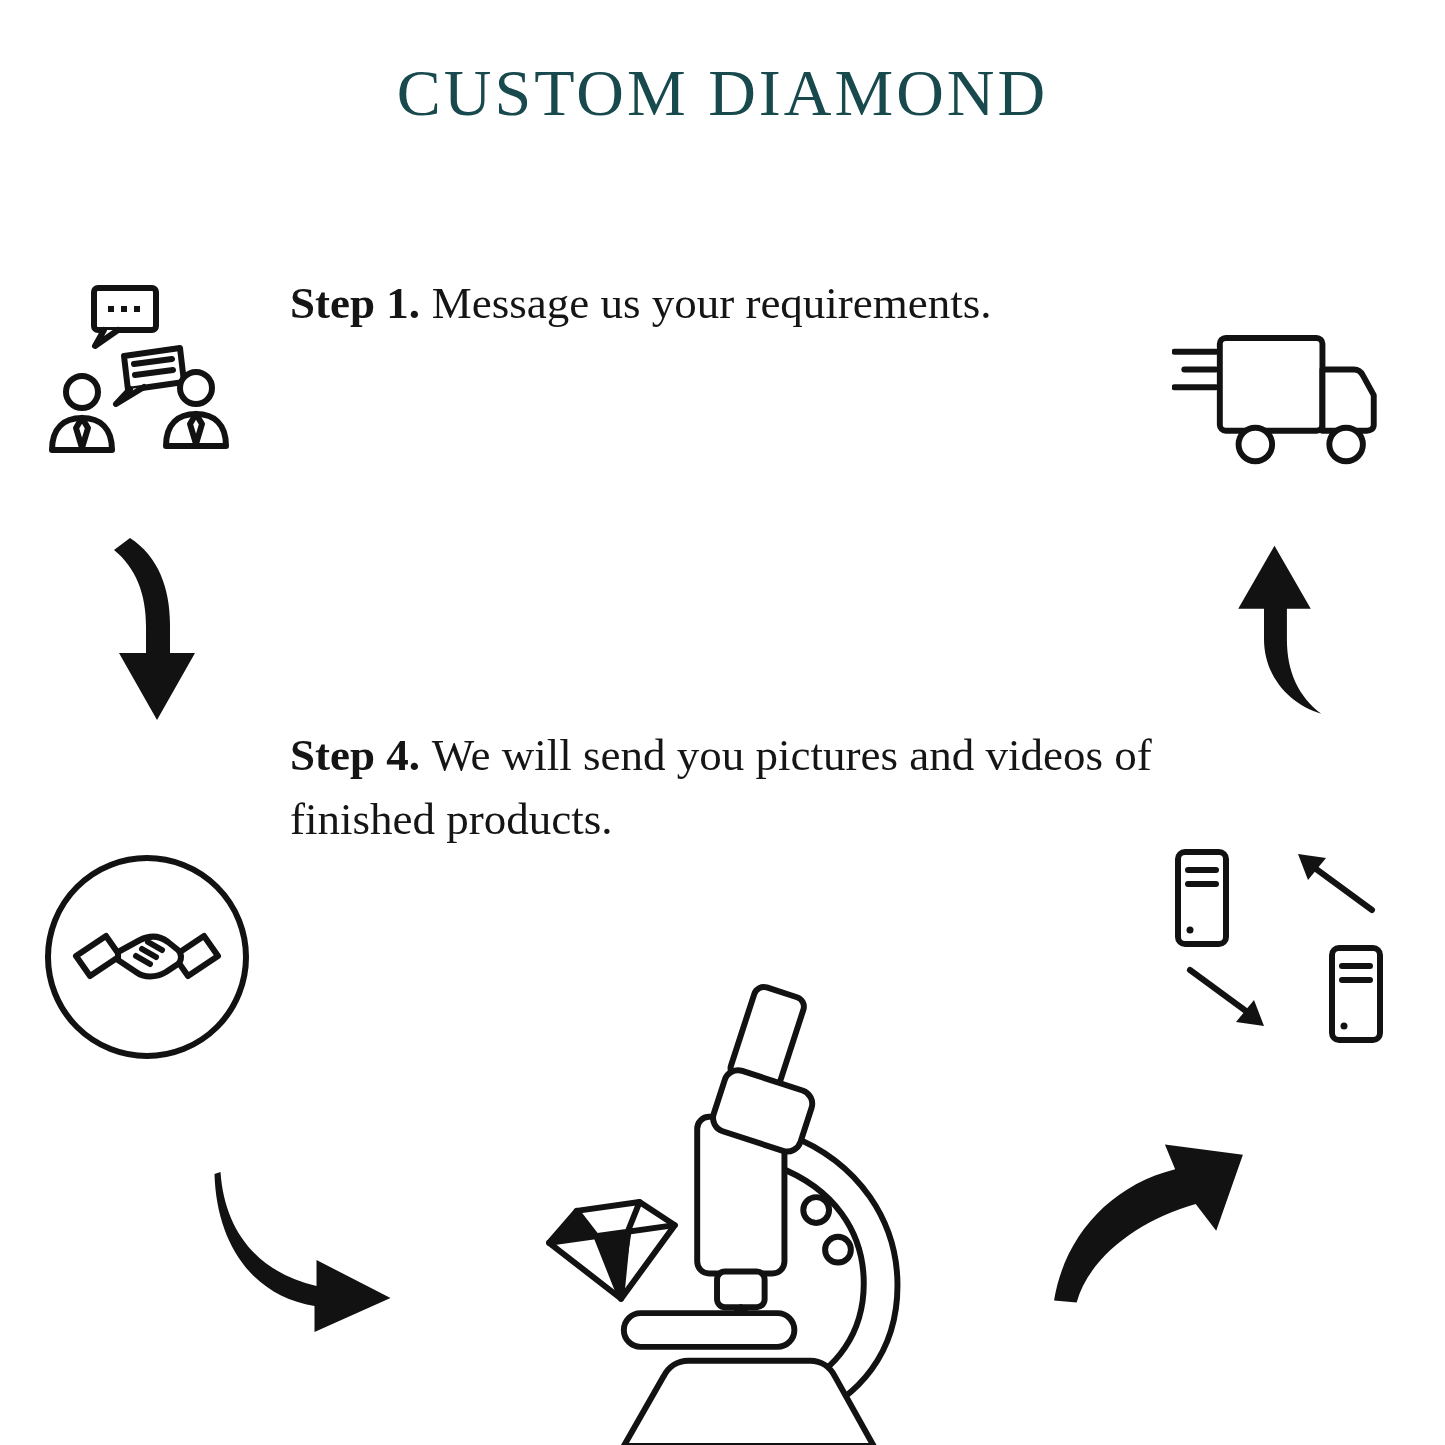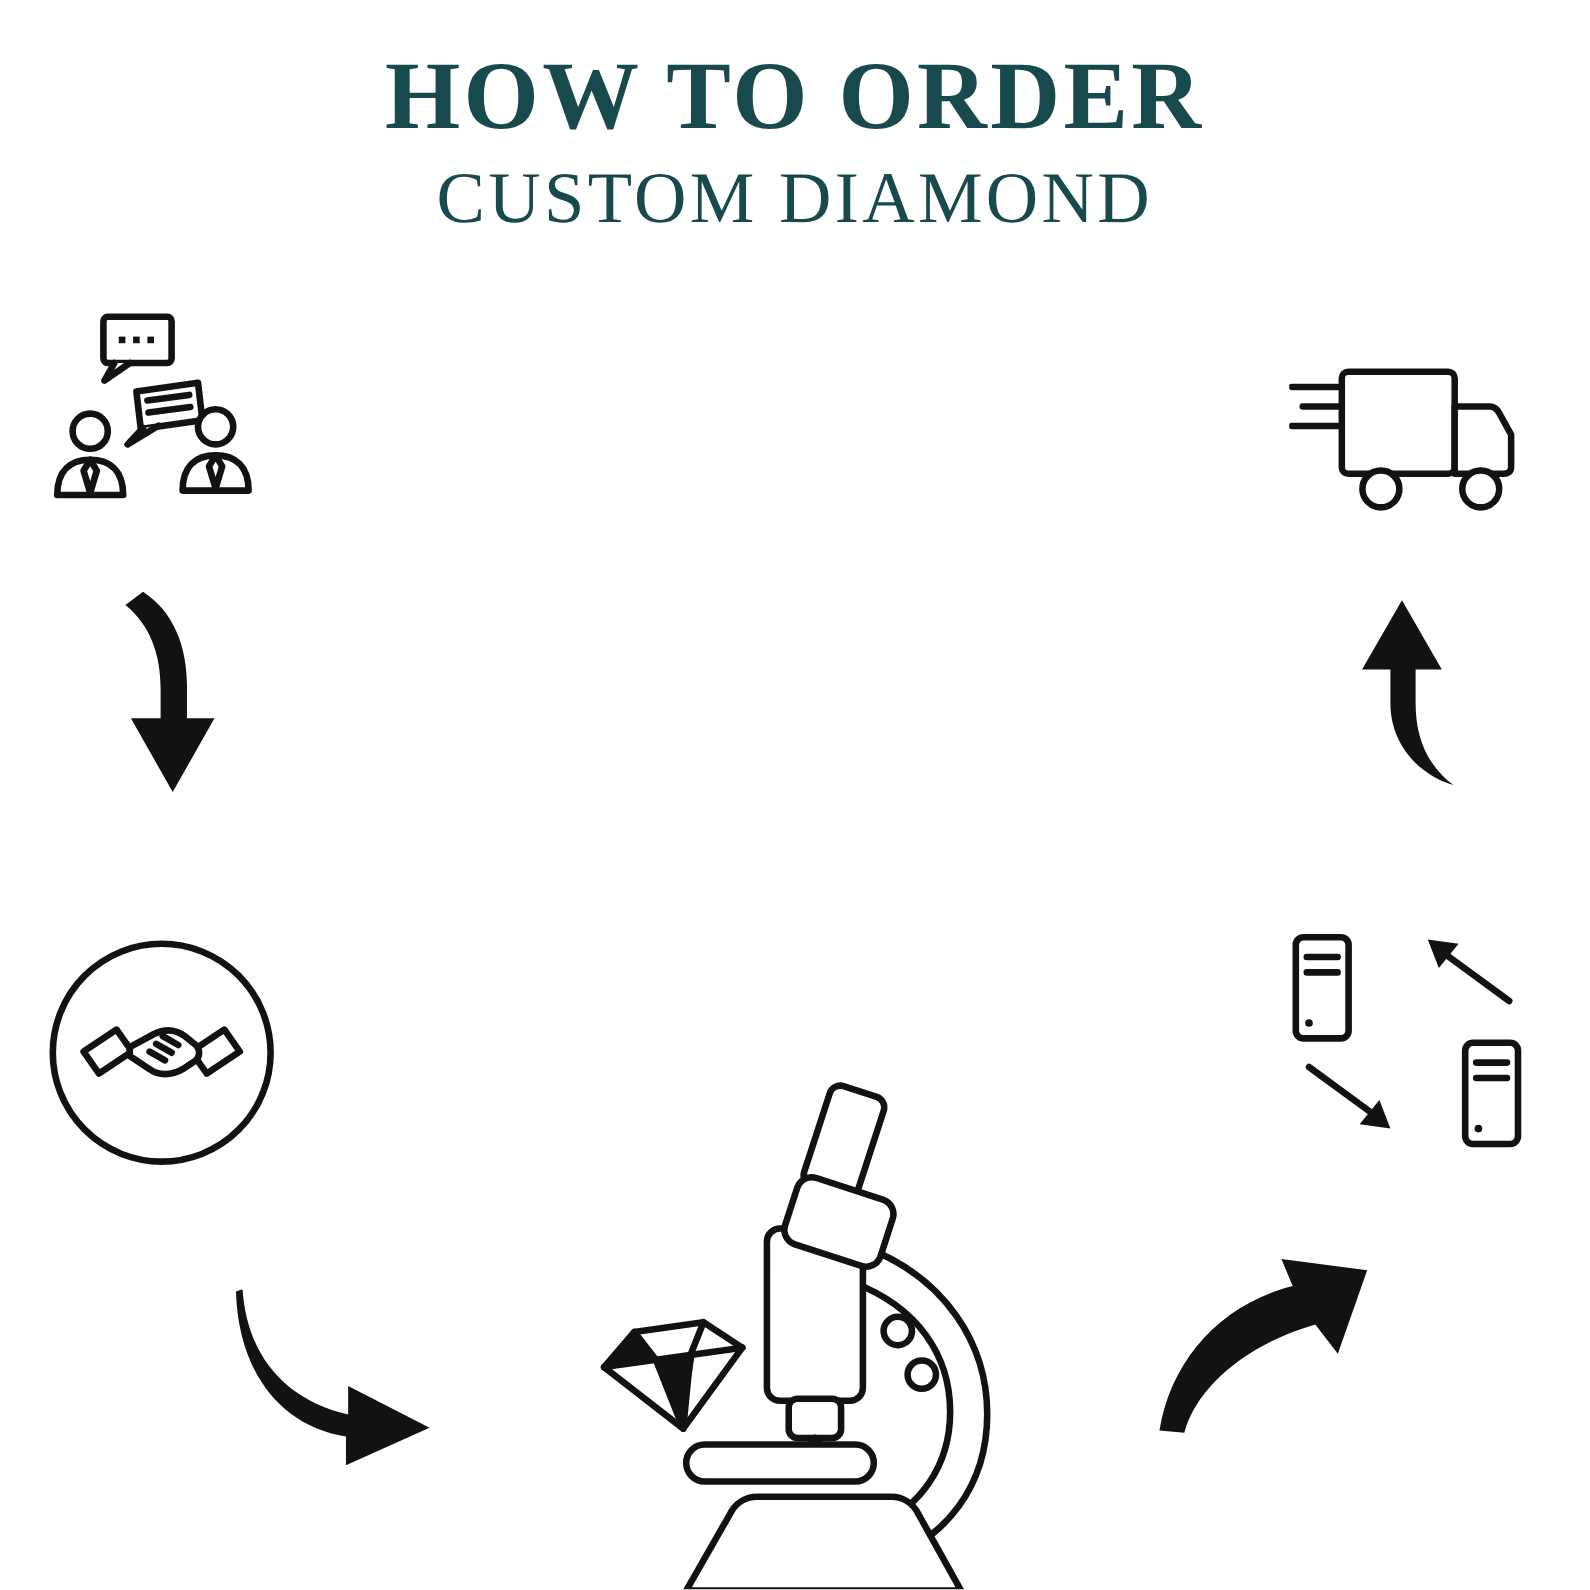--- a/index.html
+++ b/index.html
@@ -34,24 +34,29 @@
   .stroke{fill:none;stroke:currentColor;stroke-width:6;stroke-linecap:round;stroke-linejoin:round;}
   .stroke-fill{fill:#ffffff;stroke:currentColor;stroke-width:6;stroke-linejoin:round;stroke-linecap:round;}
   .solid{fill:currentColor;stroke:none;}
 </style>
 </head>
 <body>
 
 <div class="canvas">
 
   <div class="title-block">
-    <div class="title-line1">HOW TO ORDER</div>
     <div class="title-line2">CUSTOM DIAMOND</div>
   </div>
 
+  <div class="step" style="top:272px">
+    <b>Step 1.</b><span>Message us your requirements.</span>
+  </div>
+  <div class="step" style="top:724px">
+    <b>Step 4.</b><span>We will send you pictures and videos of finished products.</span>
+  </div>
 
   <div class="icon" style="left:38px;top:282px;width:200px;height:200px">
     <svg viewBox="0 0 200 200">
       <rect class="stroke-fill" x="56" y="6" width="62" height="42" rx="4"></rect>
       <path class="stroke-fill" d="M66,48 L57,64 L80,48"></path>
       <rect class="solid" x="70" y="24" width="6" height="6"></rect>
       <rect class="solid" x="83" y="24" width="6" height="6"></rect>
       <rect class="solid" x="96" y="24" width="6" height="6"></rect>
       <path class="stroke-fill" d="M86,74 L142,66 L146,100 L90,108 Z"></path>
       <path class="stroke" stroke-width="4" d="M96,82 L134,77 M97,93 L135,88"></path>

